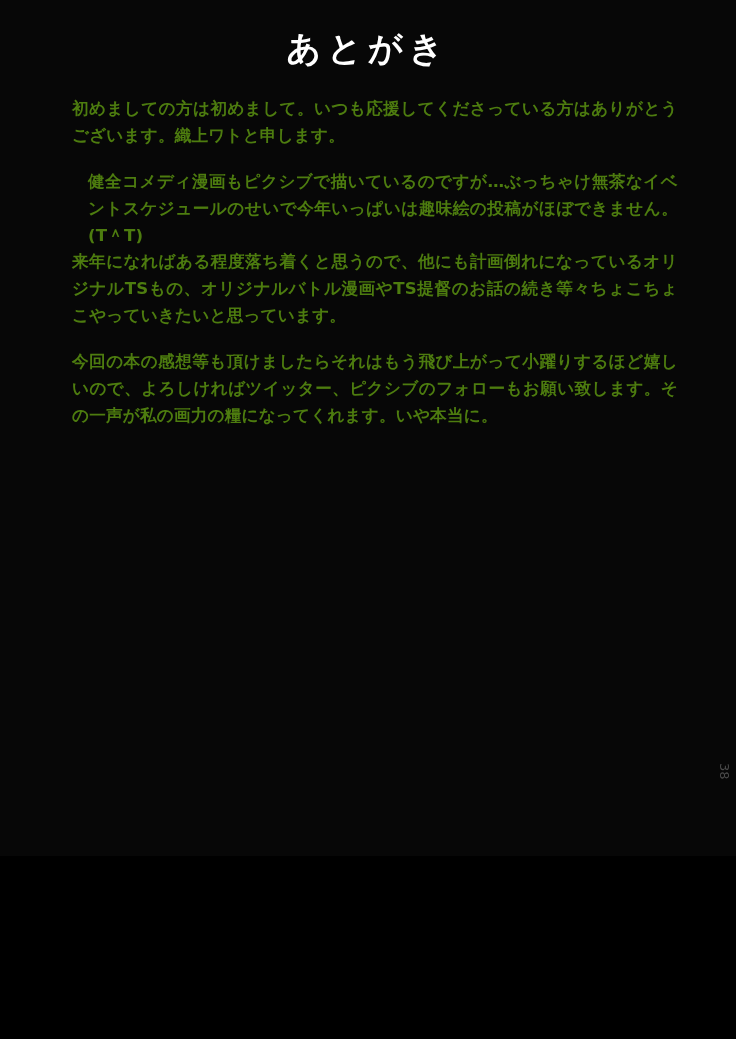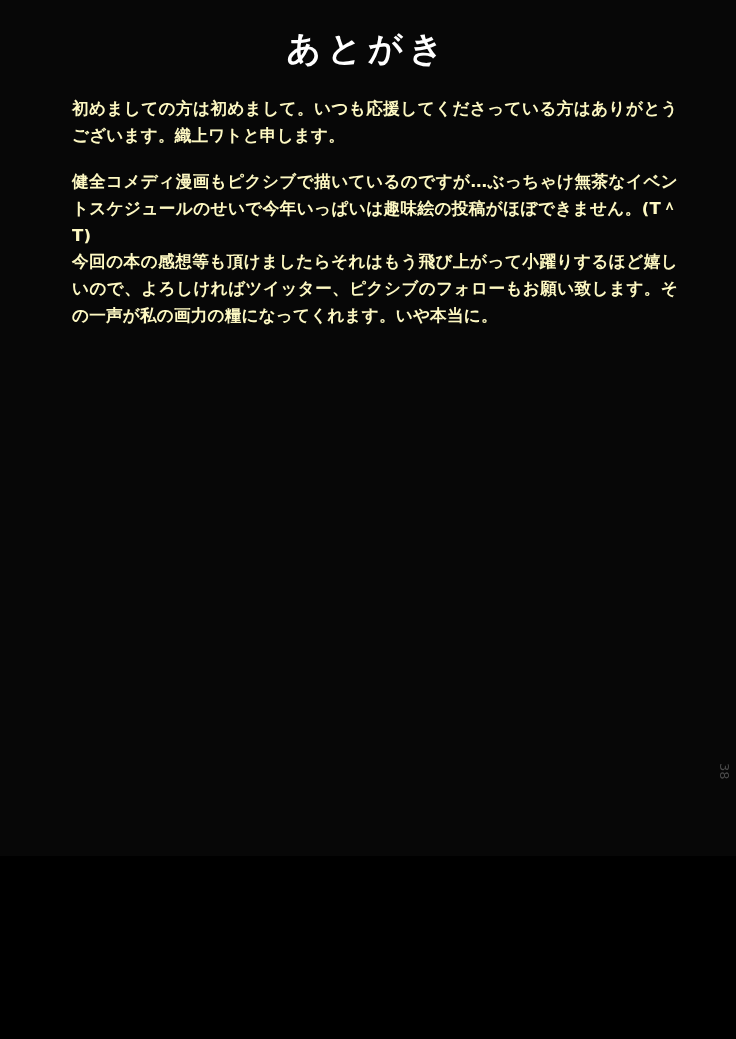--- a/index.html
+++ b/index.html
@@ -29,28 +29,29 @@
     color: #ffffff;
     padding-top: 26px;
     padding-bottom: 10px;
   }
   .body {
     padding: 14px 58px 0 72px;
   }
   .para {
     font-size: 16.6px;
     line-height: 1.62;
-    color: #fef9c3;
+    color: #4d7c0f;
     margin: 0 0 19px 0;
     text-align: justify;
     letter-spacing: 0.2px;
     font-weight: 600;
   }
   .para.tight {
     margin-bottom: 0;
+    margin-left: 16px;
   }
   .corner-mark {
     position: absolute;
     right: 4px;
     bottom: 76px;
     font-size: 13px;
     color: #4a4a4a;
     letter-spacing: 0px;
     writing-mode: vertical-rl;
   }
@@ -58,18 +59,19 @@
 </head>
 <body>
 
 <div class="page">
 
   <div class="title">あとがき</div>
 
   <div class="body">
     <p class="para">初めましての方は初めまして。いつも応援してくださっている方はありがとうございます。織上ワトと申します。</p>
     <p class="para tight">健全コメディ漫画もピクシブで描いているのですが…ぶっちゃけ無茶なイベントスケジュールのせいで今年いっぱいは趣味絵の投稿がほぼできません。(T＾T)</p>
+    <p class="para">来年になればある程度落ち着くと思うので、他にも計画倒れになっているオリジナルTSもの、オリジナルバトル漫画やTS提督のお話の続き等々ちょこちょこやっていきたいと思っています。</p>
     <p class="para">今回の本の感想等も頂けましたらそれはもう飛び上がって小躍りするほど嬉しいので、よろしければツイッター、ピクシブのフォローもお願い致します。その一声が私の画力の糧になってくれます。いや本当に。</p>
   </div>
 
   <div class="corner-mark">38</div>
 
 </div>
 
 </body></html>

